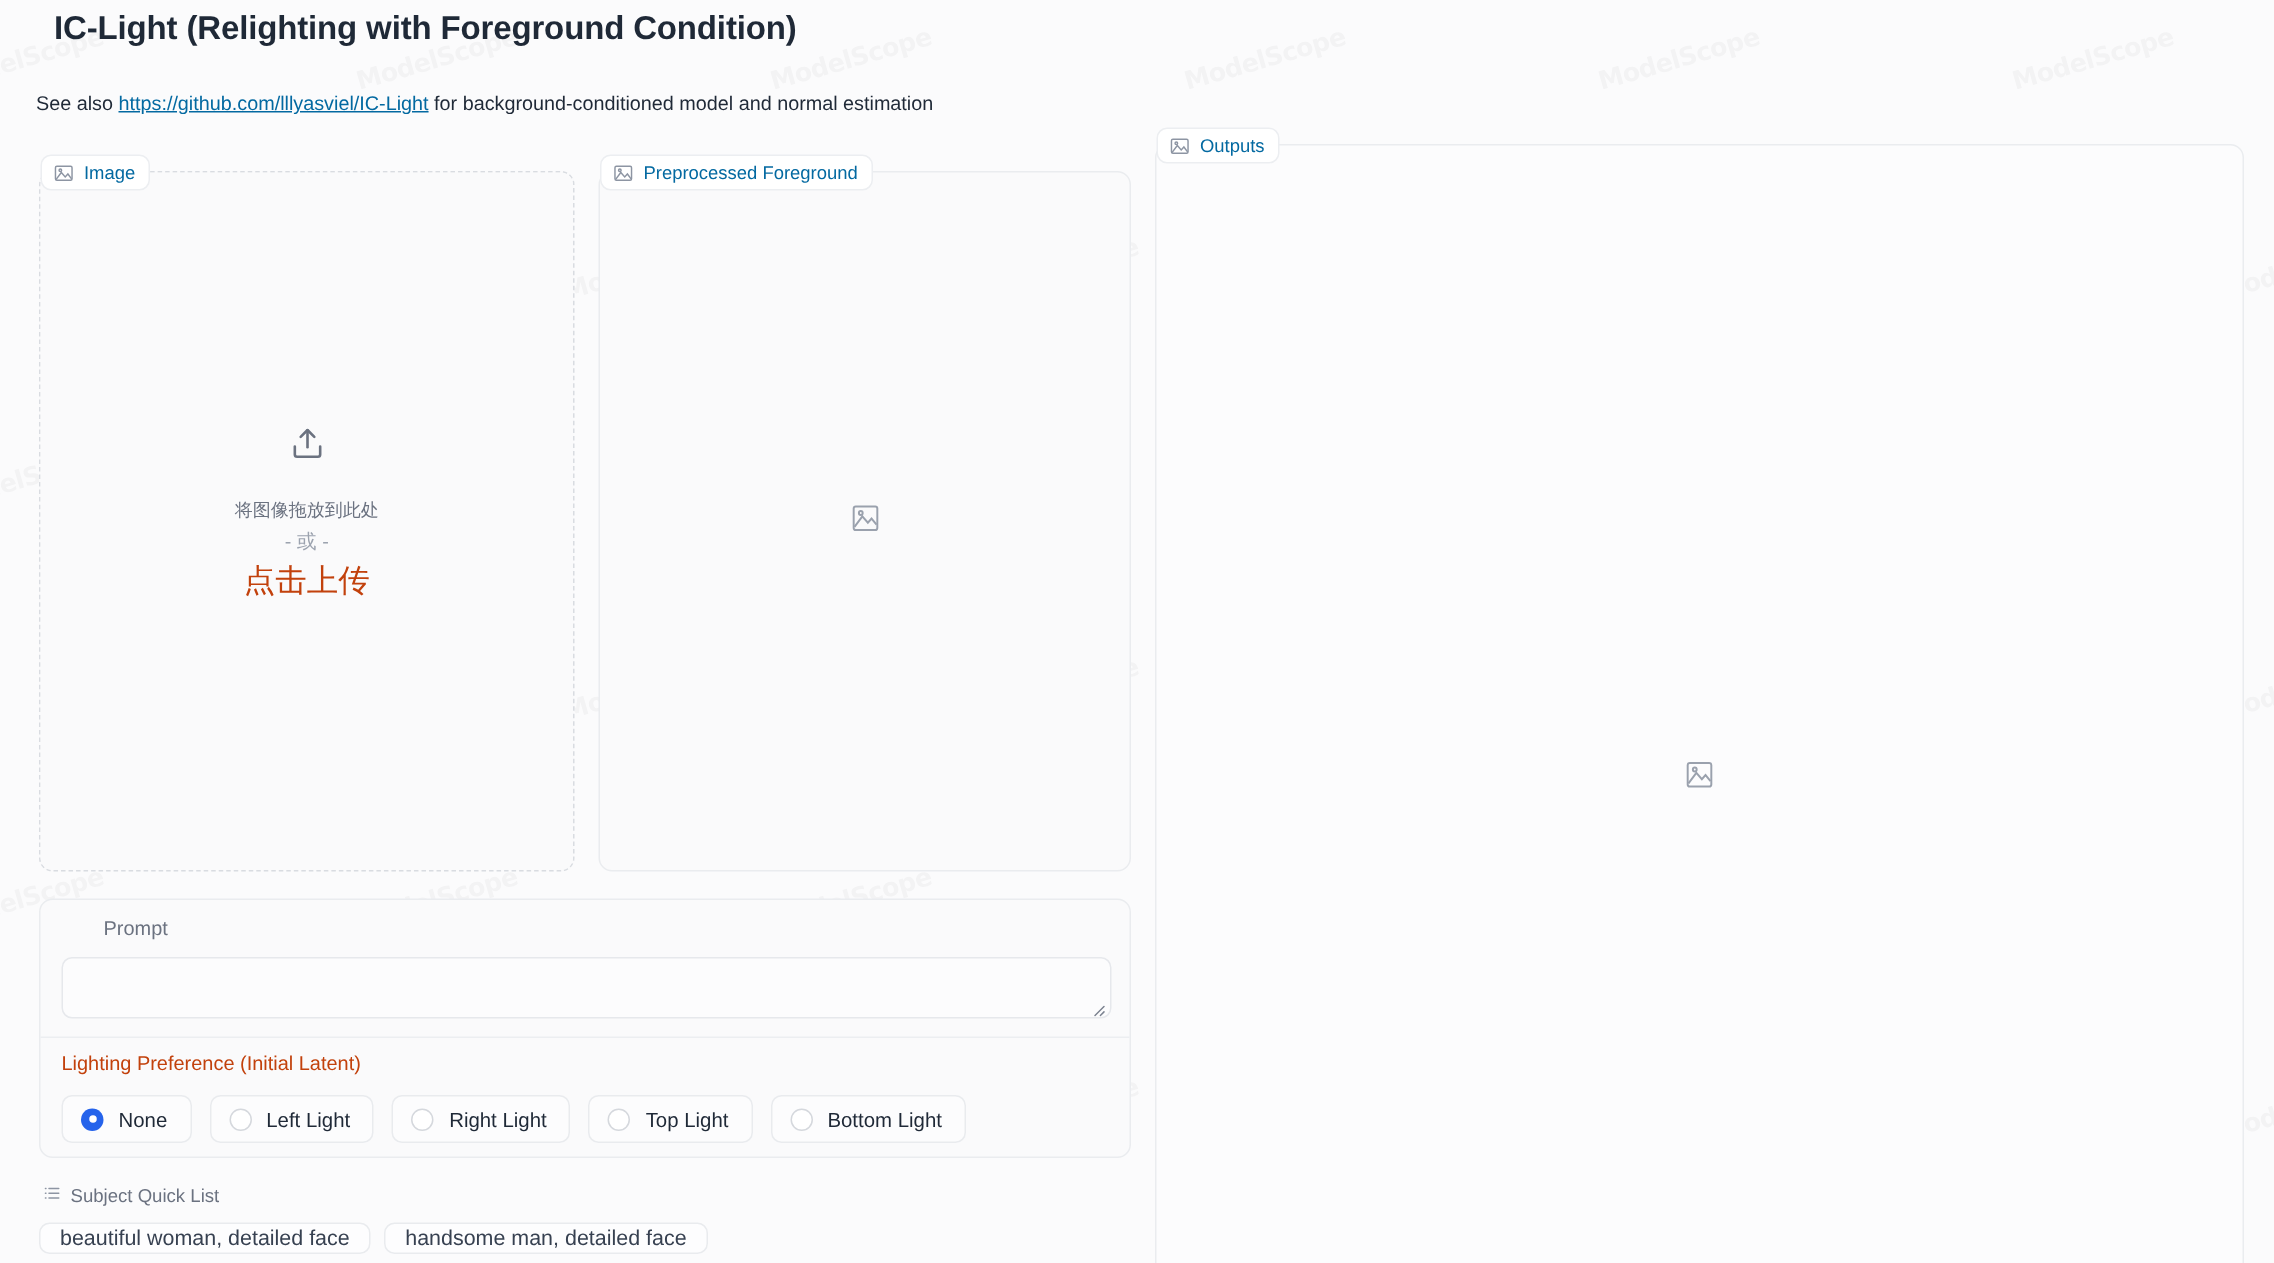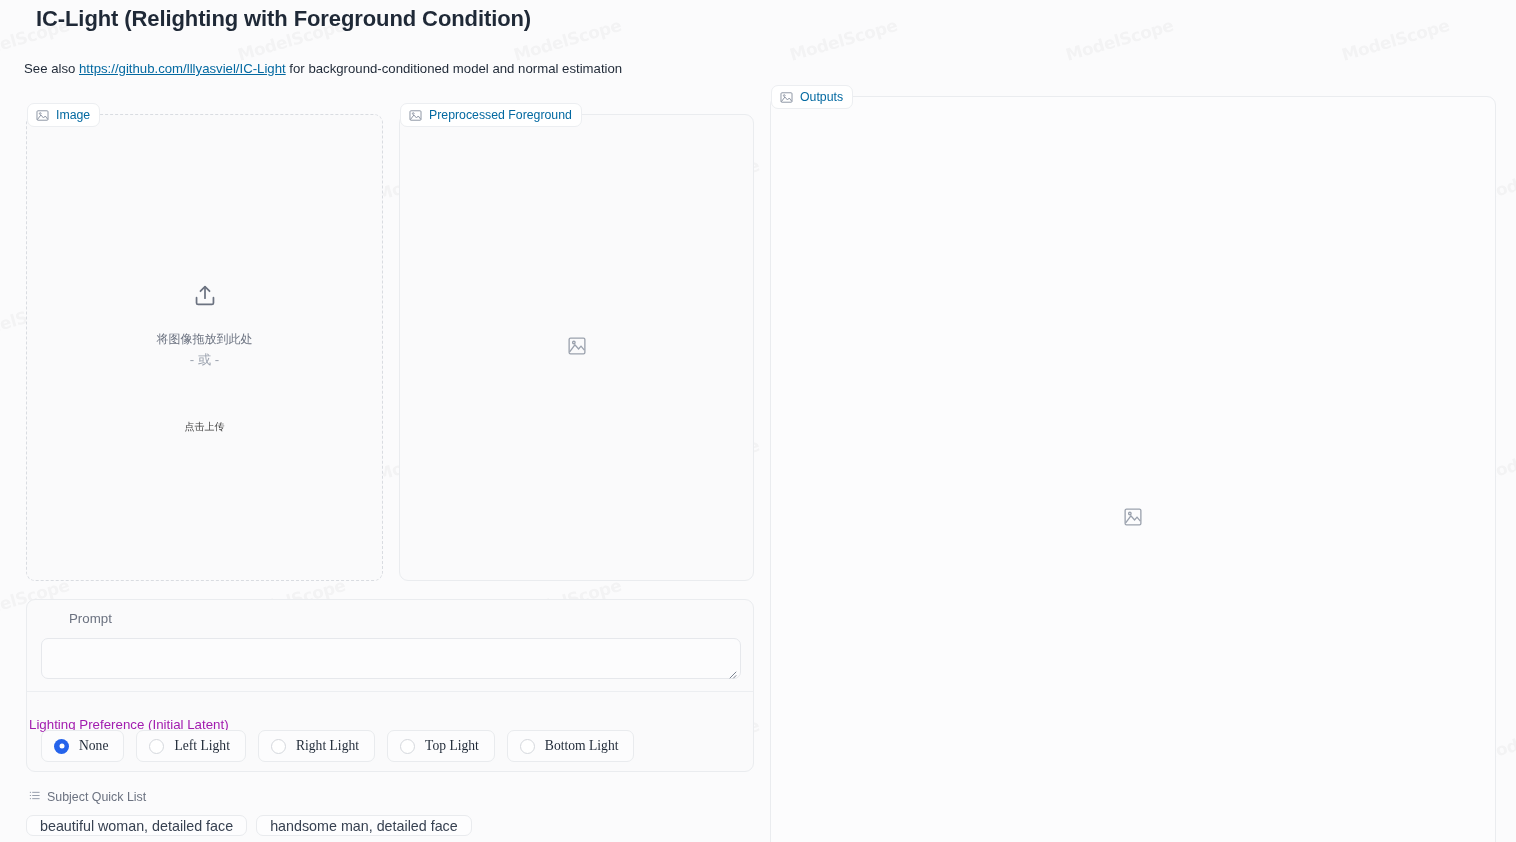--- a/index.html
+++ b/index.html
@@ -98,24 +98,23 @@
     color: #6b7280;
     line-height: 1.42;
   }
   .upload-or {
     font-size: 13.2px;
     color: #9ca3af;
     line-height: 1.7;
     margin: 1px 0;
   }
   .upload-line2 {
-    font-size: 10px;
-    color: #404040;
+    font-size: 21px;
+    color: #c2410c;
     line-height: 1.42;
-    margin-top: 48px;
   }
 
   .fg-panel {
     position: absolute;
     left: 399px; top: 114px;
     width: 355px; height: 467px;
     border: 1px solid #eaecef;
     border-radius: 9px;
     background: #fafafb;
     z-index: 10;
@@ -167,31 +166,29 @@
     width: 11px; height: 11px;
   }
   .prompt-divider {
     position: absolute;
     left: 0; right: 0; top: 91px;
     height: 1px;
     background: #eceef1;
   }
   .lighting-label {
     position: absolute;
-    left: 2px; top: 101px;
+    left: 14px; top: 101px;
     font-size: 13.3px;
-    color: #a21caf;
-    margin-top: 16px;
+    color: #c2410c;
   }
   .radio-row {
     position: absolute;
     left: 14px; top: 130px;
     display: flex;
     gap: 12px;
-    font-family: Liberation Serif, serif;
   }
   .radio-pill {
     display: flex;
     align-items: center;
     gap: 10px;
     height: 32px;
     padding: 0 15px 0 12px;
     background: #fcfcfd;
     border: 1px solid #e9ebee;
     border-radius: 7px;

